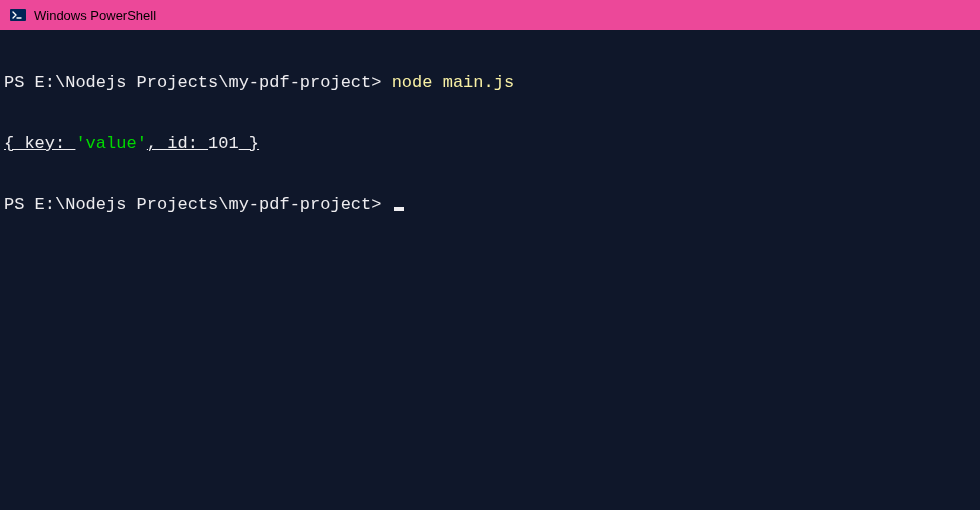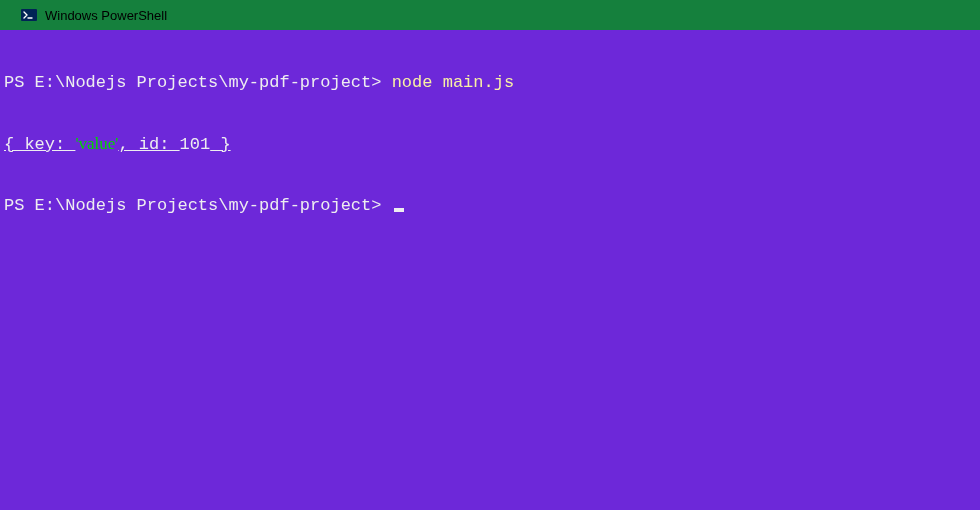--- a/index.html
+++ b/index.html
@@ -15,40 +15,40 @@
       overflow: hidden;
     }
     .window {
       width: 100%;
       height: 100%;
       display: flex;
       flex-direction: column;
     }
     .titlebar {
       height: 30px;
-      background: #15803d;
+      background: #ec4899;
       display: flex;
       align-items: center;
-      padding: 0 21px;
+      padding: 0 10px;
       gap: 8px;
     }
     .titlebar-icon {
       width: 16px;
       height: 16px;
       display: flex;
       align-items: center;
       justify-content: center;
     }
     .titlebar-title {
       font-size: 13px;
       color: #000000;
     }
     .terminal {
       flex: 1;
-      background: #6d28d9;
+      background: #0f172a;
       padding: 2px 4px;
       font-family: Consolas, "Courier New", monospace;
       font-size: 17px;
       line-height: 1.2;
       color: #eeedf0;
       white-space: pre;
       overflow: hidden;
     }
     .line {
       display: block;
@@ -58,21 +58,20 @@
     }
     .cmd {
       color: #f9f1a5;
     }
     .outkey {
       color: #eeedf0;
       text-decoration: underline;
     }
     .outstr {
       color: #00d700;
-      font-family: Liberation Serif, serif;
     }
     .outnum {
       color: #eeedf0;
       margin-top: 44px;
     }
     .cursor {
       display: inline-block;
       width: 10px;
       height: 4px;
       background: #eeedf0;

